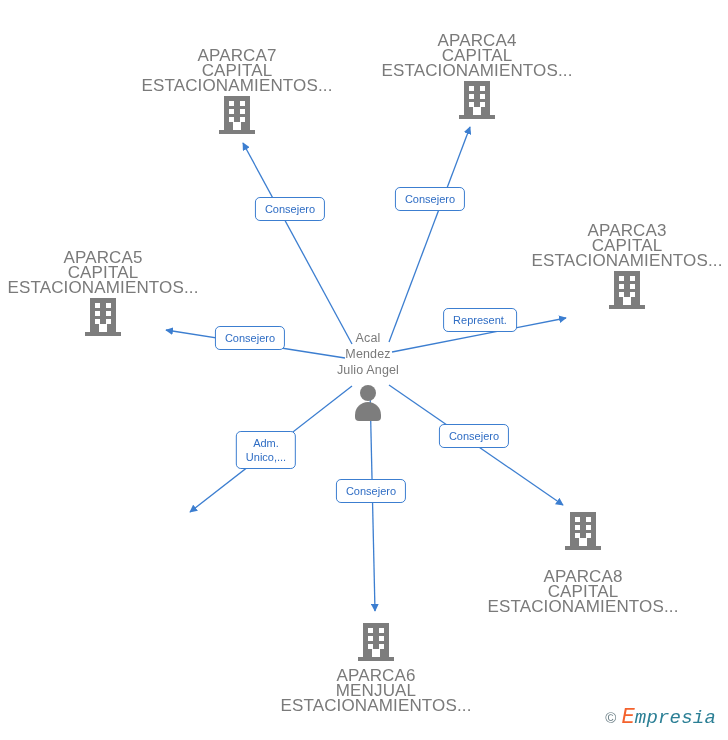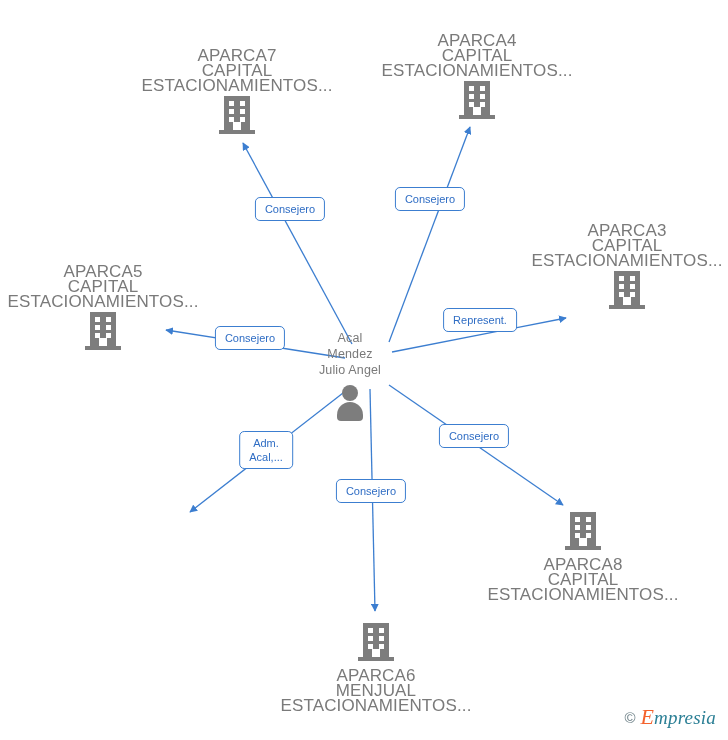--- a/index.html
+++ b/index.html
@@ -151,21 +151,21 @@
     display: flex;
     align-items: center;
     gap: 5px;
     user-select: none;
   }
   #watermark .copy {
     font-size: 15px;
     color: #6b7f86;
   }
   #watermark .brand {
-    font-family: Liberation Serif, serif;
+    font-family: Liberation Mono, monospace;
     font-style: italic;
     font-size: 19px;
     color: #2b7f95;
     letter-spacing: .2px;
   }
   #watermark .brand .cap { color: #f4622d; font-size: 22px; }
 </style>
 </head>
 <body>
 
@@ -181,21 +181,21 @@
         <line x1="352" y1="344" x2="243" y2="143" stroke="#3c7ed0" stroke-width="1.3" marker-end="url(#arrow)"></line>
         <line x1="389" y1="342" x2="470" y2="127" stroke="#3c7ed0" stroke-width="1.3" marker-end="url(#arrow)"></line>
         <line x1="392" y1="352" x2="566" y2="318" stroke="#3c7ed0" stroke-width="1.3" marker-end="url(#arrow)"></line>
         <line x1="345" y1="358" x2="166" y2="330" stroke="#3c7ed0" stroke-width="1.3" marker-end="url(#arrow)"></line>
         <line x1="352" y1="386" x2="190" y2="512" stroke="#3c7ed0" stroke-width="1.3" marker-end="url(#arrow)"></line>
         <line x1="370" y1="389" x2="375" y2="611" stroke="#3c7ed0" stroke-width="1.3" marker-end="url(#arrow)"></line>
         <line x1="389" y1="385" x2="563" y2="505" stroke="#3c7ed0" stroke-width="1.3" marker-end="url(#arrow)"></line>
       </g>
   </svg>
 
-  <div class="node person label-above" style="left:350px; top:330px;">
+  <div class="node person label-above" style="left:368px; top:330px;">
     <div class="node-label">Acal
 Mendez
 Julio Angel</div>
     <div class="node-icon">
       <div class="person-head"></div>
       <div class="person-body"></div>
     </div>
   </div>
 
   <div class="node label-above" style="left:237px; top:48px;">
@@ -245,21 +245,21 @@
         <div class="win" style="left:5px;  top:13px;"></div>
           <div class="win" style="left:16px; top:13px;"></div>
         <div class="win" style="left:5px;  top:21px;"></div>
           <div class="win" style="left:16px; top:21px;"></div>
         <div class="door"></div>
       </div>
       <div class="plinth"></div>
     </div>
   </div>
 
-  <div class="node label-above" style="left:103px; top:264px;">
+  <div class="node label-above" style="left:103px; top:250px;">
     <div class="node-label">APARCA5
 CAPITAL
 ESTACIONAMIENTOS...</div>
     <div class="node-icon">
       <div class="bld">
         <div class="win" style="left:5px;  top:5px;"></div>
           <div class="win" style="left:16px; top:5px;"></div>
         <div class="win" style="left:5px;  top:13px;"></div>
           <div class="win" style="left:16px; top:13px;"></div>
         <div class="win" style="left:5px;  top:21px;"></div>
@@ -282,21 +282,21 @@
           <div class="win" style="left:16px; top:21px;"></div>
         <div class="door"></div>
       </div>
       <div class="plinth"></div>
     </div>
     <div class="node-label">APARCA6
 MENJUAL
 ESTACIONAMIENTOS...</div>
   </div>
 
-  <div class="node label-below" style="left:583px; top:512px;">
+  <div class="node label-below" style="left:583px; top:512px;gap:12px;">
     <div class="node-icon">
       <div class="bld">
         <div class="win" style="left:5px;  top:5px;"></div>
           <div class="win" style="left:16px; top:5px;"></div>
         <div class="win" style="left:5px;  top:13px;"></div>
           <div class="win" style="left:16px; top:13px;"></div>
         <div class="win" style="left:5px;  top:21px;"></div>
           <div class="win" style="left:16px; top:21px;"></div>
         <div class="door"></div>
       </div>
@@ -305,21 +305,21 @@
     <div class="node-label">APARCA8
 CAPITAL
 ESTACIONAMIENTOS...</div>
   </div>
 
   <div class="edge-label" style="left:290px; top:209px;">Consejero</div>
   <div class="edge-label" style="left:430px; top:199px;">Consejero</div>
   <div class="edge-label" style="left:480px; top:320px;">Represent.</div>
   <div class="edge-label" style="left:250px; top:338px;">Consejero</div>
   <div class="edge-label" style="left:266px; top:450px;">Adm.
-Acal,...</div>
+Unico,...</div>
   <div class="edge-label" style="left:371px; top:491px;">Consejero</div>
   <div class="edge-label" style="left:474px; top:436px;">Consejero</div>
 
   <div id="watermark">
     <span class="copy">©</span>
     <span class="brand"><span class="cap">E</span><span>mpresia</span></span>
   </div>
 
 </div>
 

